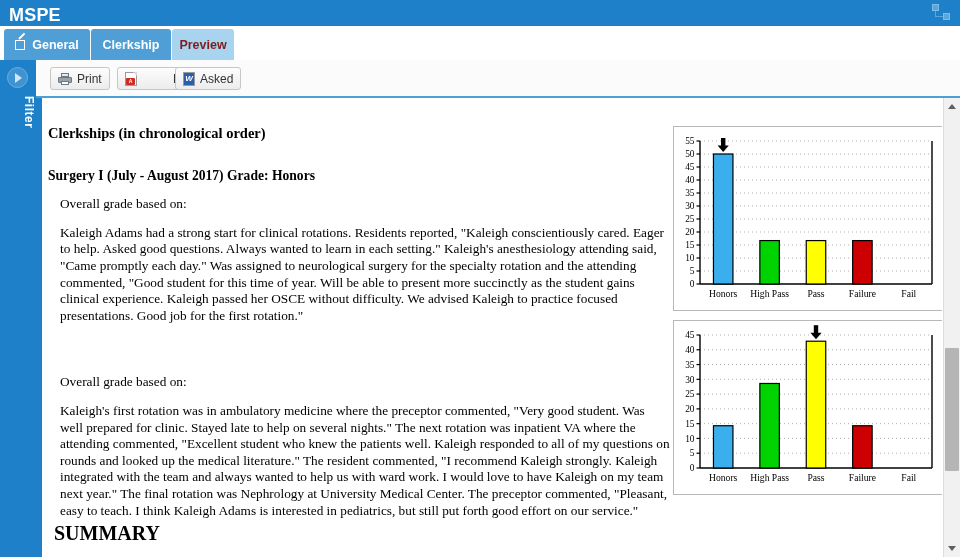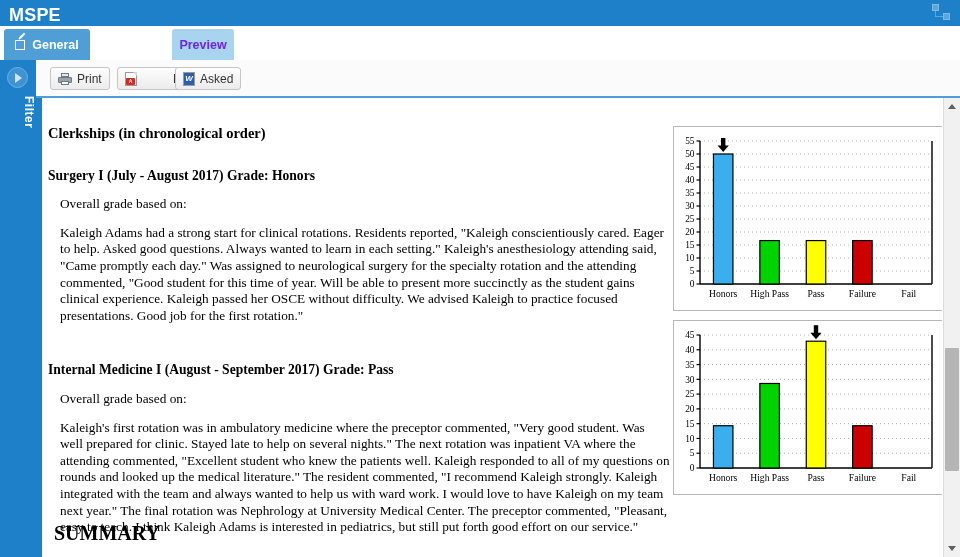--- a/index.html
+++ b/index.html
@@ -86,21 +86,21 @@
     justify-content: center;
     gap: 5px;
     padding: 0 12px;
     border-top-left-radius: 3px;
     border-top-right-radius: 3px;
     cursor: pointer;
     user-select: none;
   }
   .tab.active {
     background: #a8d4ef;
-    color: #6d28d9;
+    color: #7f1d1d;
   }
   .tab-general  { left: 4px;   width: 86px; }
   .tab-clerkship{ left: 91px;  width: 80px; }
   .tab-preview  { left: 172px; width: 62px; }
 
   .edit-icon {
     display: inline-block;
     width: 12px; height: 12px;
     position: relative;
     flex: none;
@@ -407,20 +407,23 @@
   </div>
 
   <div class="tabstrip">
     <div class="tab tab-general">
       <span class="edit-icon">
         <span class="box"></span>
           <span class="pen"></span>
       </span>
       <span>General</span>
     </div>
+    <div class="tab tab-clerkship">
+      <span>Clerkship</span>
+    </div>
     <div class="tab tab-preview active">
       <span>Preview</span>
     </div>
   </div>
 
   <div class="filter-rail">
     <div class="filter-arrow-circle"></div>
     <div class="filter-label">Filter</div>
   </div>
 
@@ -456,21 +459,20 @@
     <div class="doc-page">
 
       <div class="doc-text-col">
         <div class="spacer-md"></div>
         <p class="doc-h1">Clerkships (in chronological order)</p>
         <div class="spacer-lg"></div>
         <p class="doc-h2">Surgery I (July - August 2017) Grade: Honors</p>
         <p class="doc-p">Overall grade based on:</p>
         <p class="doc-p">Kaleigh Adams had a strong start for clinical rotations. Residents reported, "Kaleigh conscientiously cared. Eager to help. Asked good questions. Always wanted to learn in each setting." Kaleigh's anesthesiology attending said, "Came promptly each day." Was assigned to neurological surgery for the specialty rotation and the attending commented, "Good student for this time of year. Will be able to present more succinctly as the student gains clinical experience. Kaleigh passed her OSCE without difficulty. We advised Kaleigh to practice focused presentations. Good job for the first rotation."</p>
         <div class="spacer-lg"></div>
-        <p class="doc-h2">Internal Medicine I (August - September 2017) Grade: Pass</p>
         <p class="doc-p">Overall grade based on:</p>
         <p class="doc-p">Kaleigh's first rotation was in ambulatory medicine where the preceptor commented, "Very good student. Was well prepared for clinic. Stayed late to help on several nights." The next rotation was inpatient VA where the attending commented, "Excellent student who knew the patients well. Kaleigh responded to all of my questions on rounds and looked up the medical literature." The resident commented, "I recommend Kaleigh strongly. Kaleigh integrated with the team and always wanted to help us with ward work. I would love to have Kaleigh on my team next year." The final rotation was Nephrology at University Medical Center. The preceptor commented, "Pleasant, easy to teach. I think Kaleigh Adams is interested in pediatrics, but still put forth good effort on our service."</p>
       </div>
 
       <div class="summary-block">
         <p class="summary-title">SUMMARY</p>
       </div>
 
       <div class="chart-box chart1">
         <svg id="svg-chart-0" width="268" height="183" viewBox="0 0 268 183">

